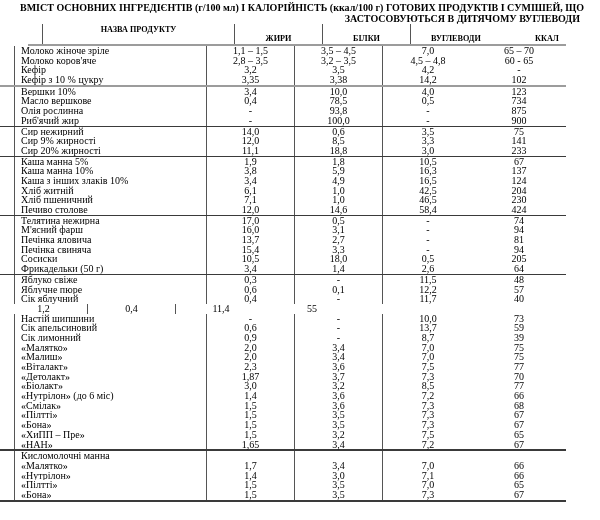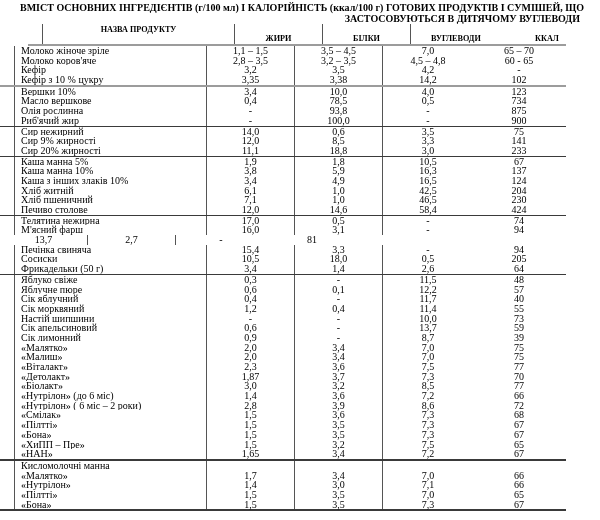--- a/index.html
+++ b/index.html
@@ -183,20 +183,21 @@
           <div class="c c4">74</div>
         </div>
         <div class="row">
           <div class="c c0">М'ясний фарш</div>
           <div class="c c1">16,0</div>
           <div class="c c2">3,1</div>
           <div class="c c3">-</div>
           <div class="c c4">94</div>
         </div>
         <div class="row">
+          <div class="c c0">Печінка яловича</div>
           <div class="c c1">13,7</div>
           <div class="c c2">2,7</div>
           <div class="c c3">-</div>
           <div class="c c4">81</div>
         </div>
         <div class="row">
           <div class="c c0">Печінка свиняча</div>
           <div class="c c1">15,4</div>
           <div class="c c2">3,3</div>
           <div class="c c3">-</div>
@@ -233,21 +234,20 @@
           <div class="c c4">57</div>
         </div>
         <div class="row">
           <div class="c c0">Сік яблучний</div>
           <div class="c c1">0,4</div>
           <div class="c c2">-</div>
           <div class="c c3">11,7</div>
           <div class="c c4">40</div>
         </div>
         <div class="row">
-          <div class="c c0">Сік морквяний</div>
           <div class="c c1">1,2</div>
           <div class="c c2">0,4</div>
           <div class="c c3">11,4</div>
           <div class="c c4">55</div>
         </div>
         <div class="row">
           <div class="c c0">Настій шипшини</div>
           <div class="c c1">-</div>
           <div class="c c2">-</div>
           <div class="c c3">10,0</div>
@@ -303,27 +303,20 @@
           <div class="c c4">77</div>
         </div>
         <div class="row">
           <div class="c c0">«Нутрілон» (до 6 міс)</div>
           <div class="c c1">1,4</div>
           <div class="c c2">3,6</div>
           <div class="c c3">7,2</div>
           <div class="c c4">66</div>
         </div>
         <div class="row">
-          <div class="c c0">«Нутрілон»  ( 6 міс – 2 роки)</div>
-          <div class="c c1">2,8</div>
-          <div class="c c2">3,9</div>
-          <div class="c c3">8,6</div>
-          <div class="c c4">72</div>
-        </div>
-        <div class="row">
           <div class="c c0">«Смілак»</div>
           <div class="c c1">1,5</div>
           <div class="c c2">3,6</div>
           <div class="c c3">7,3</div>
           <div class="c c4">68</div>
         </div>
         <div class="row">
           <div class="c c0">«Пілтті»</div>
           <div class="c c1">1,5</div>
           <div class="c c2">3,5</div>

